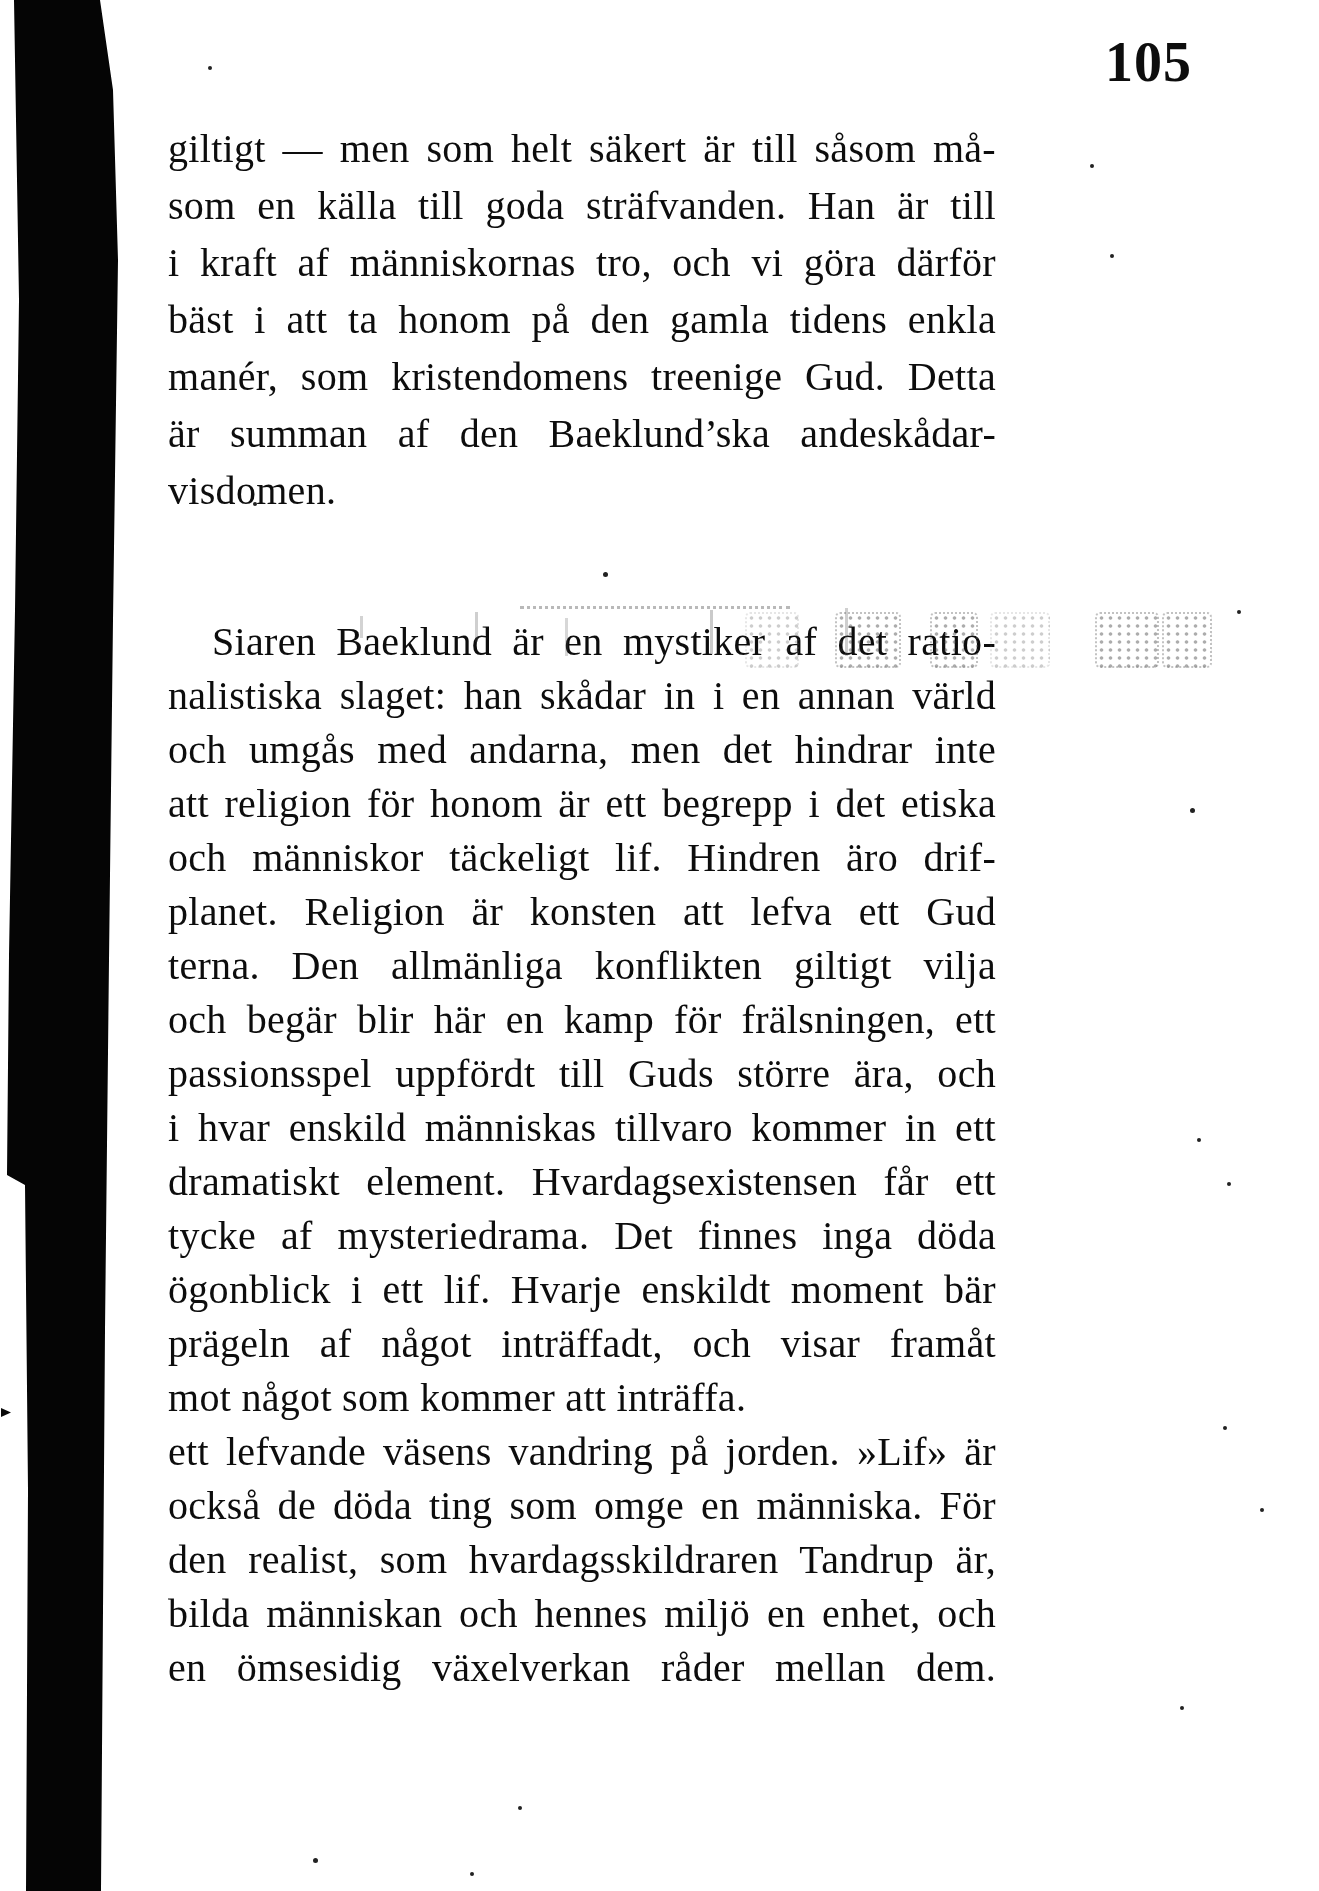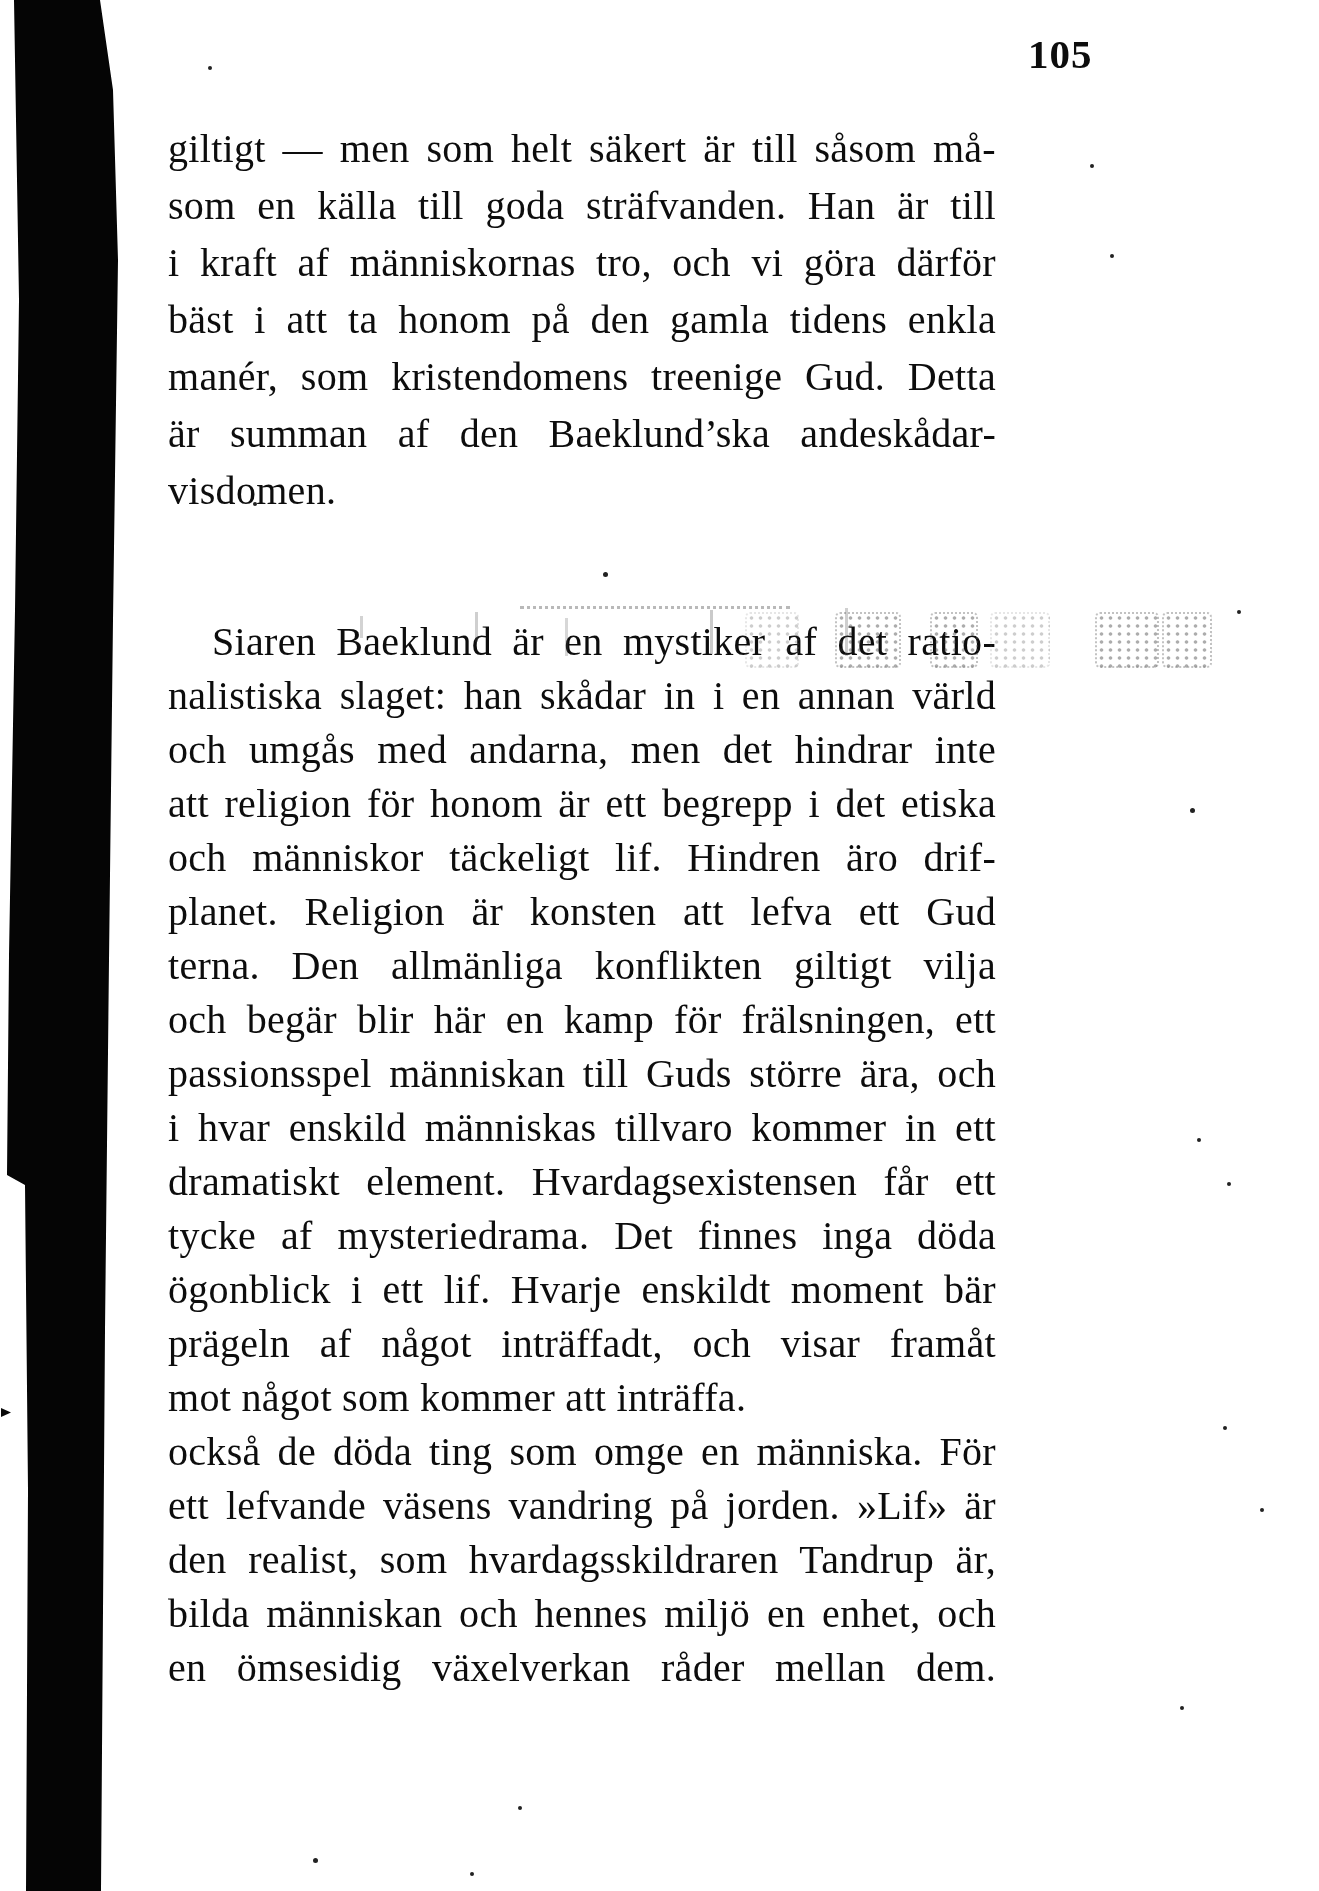--- a/index.html
+++ b/index.html
@@ -14,22 +14,22 @@
   }
   
   .gutter{
     position:absolute;left:0;top:0;width:130px;height:1891px;
     background:#050505;
     clip-path:polygon(14px 0,100px 0,113px 90px,118px 260px,113px 620px,
       109px 960px,105px 1330px,101px 1891px,26px 1891px,28px 1490px,
       25px 1185px,7px 1175px,9px 955px,15px 610px,19px 300px,16px 120px);
   }
   .page-number{
-    position:absolute;left:1028px;top:30px;
-    font-size:41px;font-weight:bold;letter-spacing:1px;
+    position:absolute;left:1105px;top:30px;
+    font-size:56px;font-weight:bold;letter-spacing:1px;
   }
   .text-block{
     position:absolute;left:168px;top:120px;width:828px;
     font-size:40px;
     letter-spacing:0.3px;
   }
   .para{margin:0;}
   .para.p1 .line{line-height:57px;}
   .para.p2 .line,.para.p3 .line{line-height:54px;}
   .para.p2{margin-top:96px;}
@@ -84,31 +84,31 @@
       </div>
       <div class="para p2">
         <div class="line ind">Siaren Baeklund är en mystiker af det ratio-</div>
         <div class="line">nalistiska slaget: han skådar in i en annan värld</div>
         <div class="line">och umgås med andarna, men det hindrar inte</div>
         <div class="line">att religion för honom är ett begrepp i det etiska</div>
         <div class="line">och människor täckeligt lif.  Hindren äro drif-</div>
         <div class="line">planet.  Religion är konsten att lefva ett Gud</div>
         <div class="line">terna.  Den allmänliga konflikten giltigt vilja</div>
         <div class="line">och begär blir här en kamp för frälsningen, ett</div>
-        <div class="line">passionsspel människan till Guds större ära, och</div>
+        <div class="line">passionsspel uppfördt till Guds större ära, och</div>
         <div class="line">i hvar enskild människas tillvaro kommer in ett</div>
         <div class="line">dramatiskt element.  Hvardagsexistensen får ett</div>
         <div class="line">tycke af mysteriedrama.  Det finnes inga döda</div>
         <div class="line">ögonblick i ett lif.  Hvarje enskildt moment bär</div>
         <div class="line">prägeln af något inträffadt, och visar framåt</div>
         <div class="line noj">mot något som kommer att inträffa.</div>
       </div>
       <div class="para p3">
+        <div class="line">ett lefvande väsens vandring på jorden.  »Lif» är</div>
         <div class="line">också de döda ting som omge en människa.  För</div>
-        <div class="line">ett lefvande väsens vandring på jorden.  »Lif» är</div>
         <div class="line">den realist, som hvardagsskildraren Tandrup är,</div>
         <div class="line">bilda människan och hennes miljö en enhet, och</div>
         <div class="line">en ömsesidig växelverkan råder mellan dem.</div>
       </div>
     </div>
 
   <div class="smudge-band">
     <div class="overline"></div>
     <div class="tick" style="left:70px;top:18px;height:22px;opacity:.5"></div>
     <div class="tick" style="left:185px;top:14px;opacity:.55"></div>

